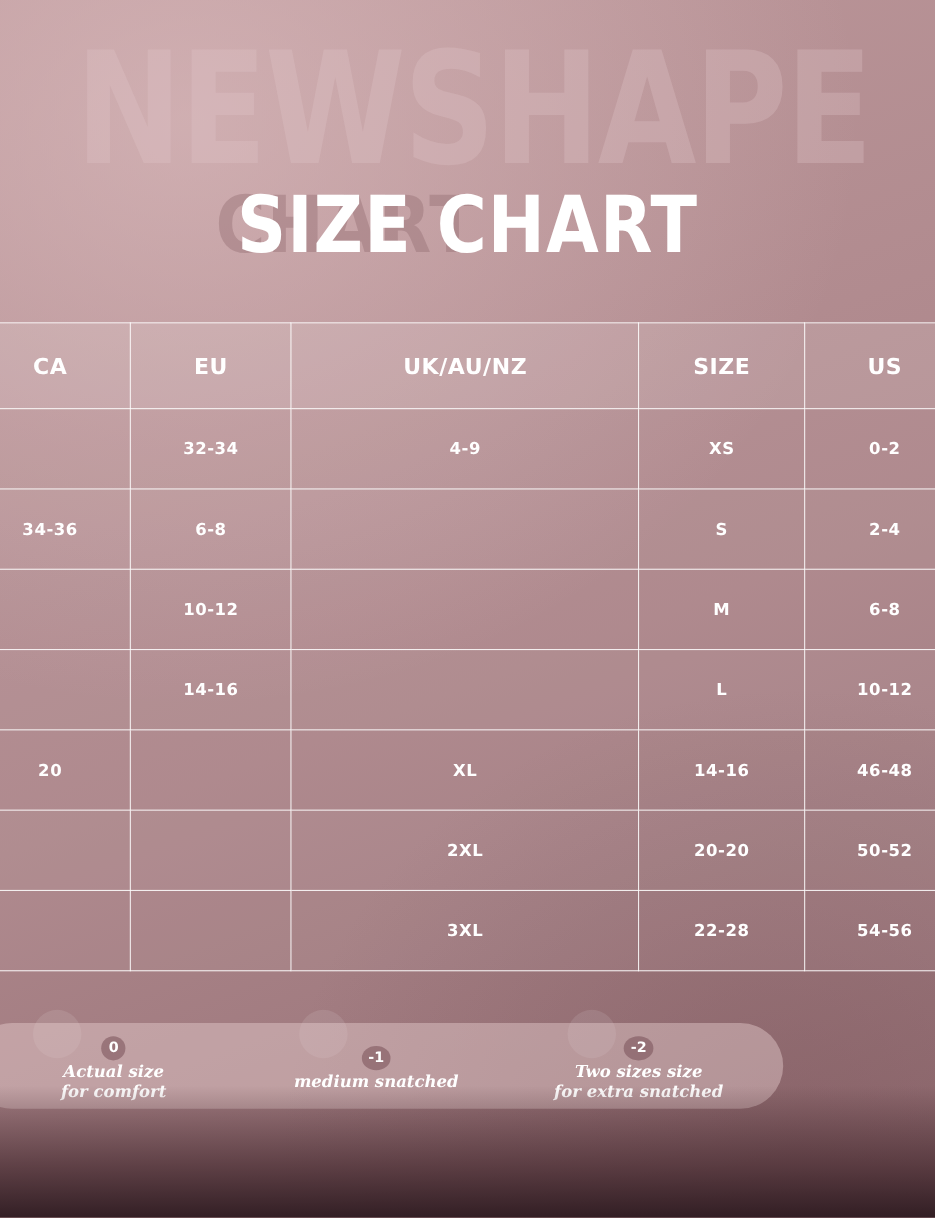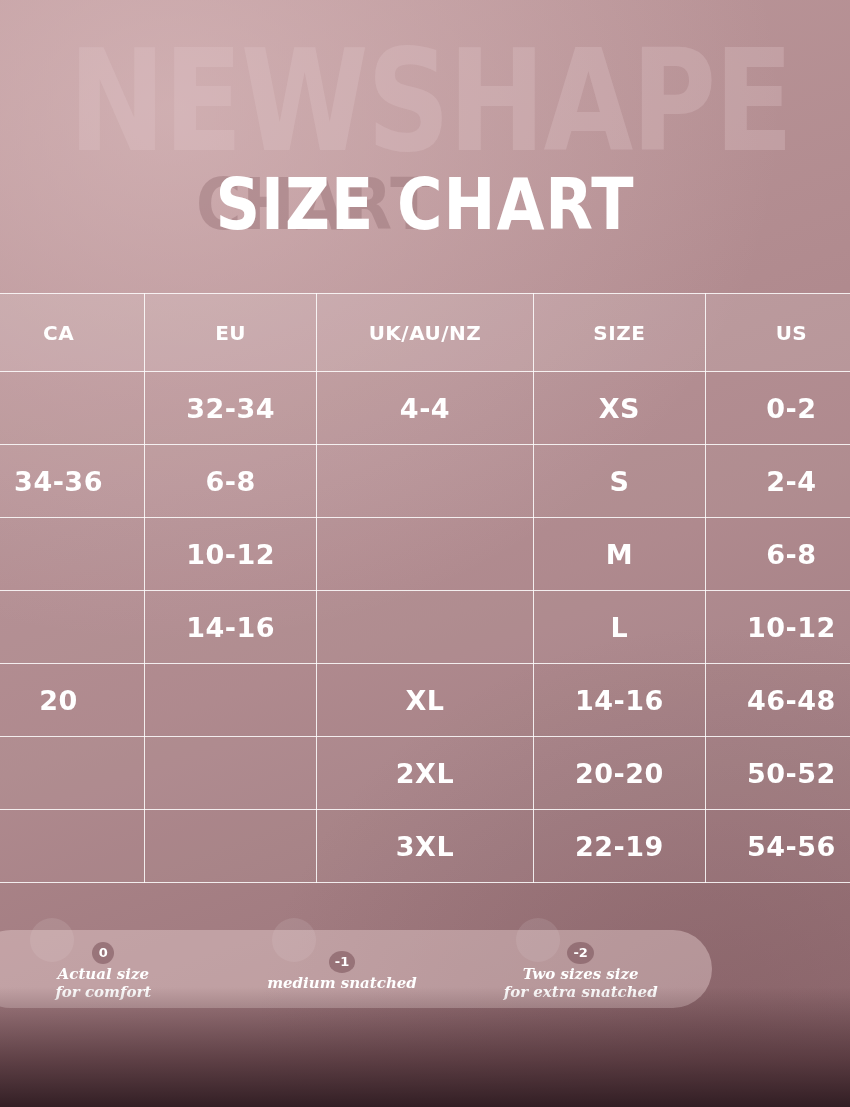--- a/index.html
+++ b/index.html
@@ -94,21 +94,21 @@
   table.size-chart {
     width: 100%;
     border-collapse: collapse;
     color: #ffffff;
     font-family: "DejaVu Sans", sans-serif;
   }
   table.size-chart th,
   table.size-chart td {
     border: 1px solid rgba(255,255,255,0.85);
     text-align: center;
-    font-size: 27px;
+    font-size: 15px;
     font-weight: 700;
     height: 73px;
     letter-spacing: 0.5px;
     background: rgba(255,255,255,0.06);
   }
   table.size-chart thead th {
     height: 78px;
     font-size: 20px;
     background: rgba(255,255,255,0.13);
   }
@@ -189,21 +189,21 @@
         <th>EU</th>
         <th>UK/AU/NZ</th>
         <th>SIZE</th>
         <th>US</th>
       </tr>
     </thead>
     <tbody>
       <tr>
         <td></td>
         <td>32-34</td>
-        <td>4-4</td>
+        <td>4-9</td>
         <td>XS</td>
         <td>0-2</td>
       </tr>
       <tr>
         <td>34-36</td>
         <td>6-8</td>
         <td></td>
         <td>S</td>
         <td>2-4</td>
       </tr>
@@ -232,21 +232,21 @@
         <td></td>
         <td></td>
         <td>2XL</td>
         <td>20-20</td>
         <td>50-52</td>
       </tr>
       <tr>
         <td></td>
         <td></td>
         <td>3XL</td>
-        <td>22-19</td>
+        <td>22-28</td>
         <td>54-56</td>
       </tr>
     </tbody>
   </table>
 </div>
 
 <div class="ghost-circle" style="left:30px; top:918px; width:44px; height:44px;"></div>
 <div class="ghost-circle" style="left:272px; top:918px; width:44px; height:44px;"></div>
 <div class="ghost-circle" style="left:516px; top:918px; width:44px; height:44px;"></div>
 

